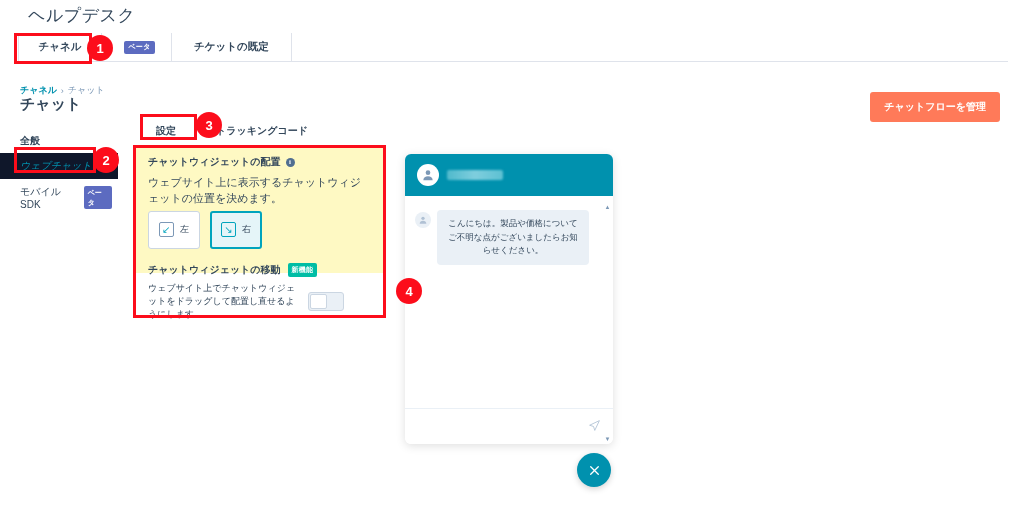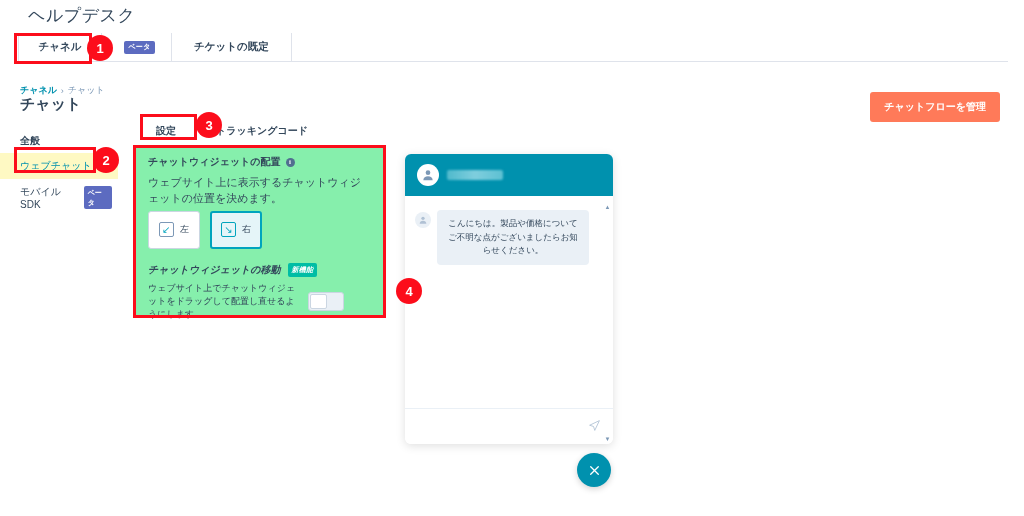--- a/index.html
+++ b/index.html
@@ -75,21 +75,22 @@
   }
   .side-item {
     position: relative;
     display: flex; align-items: center; gap: 5px;
     padding: 6px 6px 6px 20px;
     font-size: 10px; color: #33475b;
     cursor: pointer;
   }
   .side-item.active {
     color: #0091ae; font-weight: 400;
-    background: #fef9c3;
+    background: #0f172a;
+    font-style: italic;
   }
   .side-item.active::before {
     content: ""; position: absolute; left: 14px; top: 4px;
     width: 3px; height: 16px; background: #00a4bd; border-radius: 2px;
   }
   .side-item .beta {
     background: #5c6bc0; color: #fff;
     font-size: 7px; font-weight: 700;
     border-radius: 2px; padding: 1.5px 4px;
   }
@@ -102,22 +103,22 @@
   .inner-tab {
     font-size: 10px; font-weight: 700; color: #33475b;
     padding: 6px 16px; cursor: pointer; white-space: nowrap;
   }
   .inner-tab.active { color: #33475b; }
   .inner-tab.dim { color: #33475b; }
 
   
   .settings-card {
     position: absolute; left: 136px; top: 145px;
-    width: 248px; height: 170px;
-    background: #86efac;
+    width: 248px; height: 128px;
+    background: #fef9c3;
     padding: 10px 12px;
   }
   .card-h {
     display: flex; align-items: center; gap: 5px;
     font-size: 10px; font-weight: 700; color: #33475b;
     margin-bottom: 6px;
   }
   .info-ico {
     width: 9px; height: 9px; border-radius: 50%;
     background: #516f90; color: #fff;
@@ -148,21 +149,20 @@
     background: #fff;
   }
   .pos-opt.selected .box { border-color: #00a4bd; background: #e5f5f8; }
   .pos-opt .arrow { font-size: 10px; color: #00a4bd; line-height: 1; }
   .pos-opt .lbl { font-size: 9px; color: #33475b; font-weight: 400; }
 
   .card-h2 {
     display: flex; align-items: center; gap: 7px;
     font-size: 10px; font-weight: 700; color: #33475b;
     margin-bottom: 5px;
-    font-style: italic;
   }
   .new-badge {
     background: #00bda5; color: #ffffff;
     font-size: 7px; font-weight: 700;
     border-radius: 2px; padding: 2px 4px;
     letter-spacing: .2px;
   }
   .drag-row { display: flex; align-items: center; gap: 10px; }
   .drag-desc { font-size: 9px; line-height: 1.45; color: #33475b; width: 150px; }
   .toggle {

